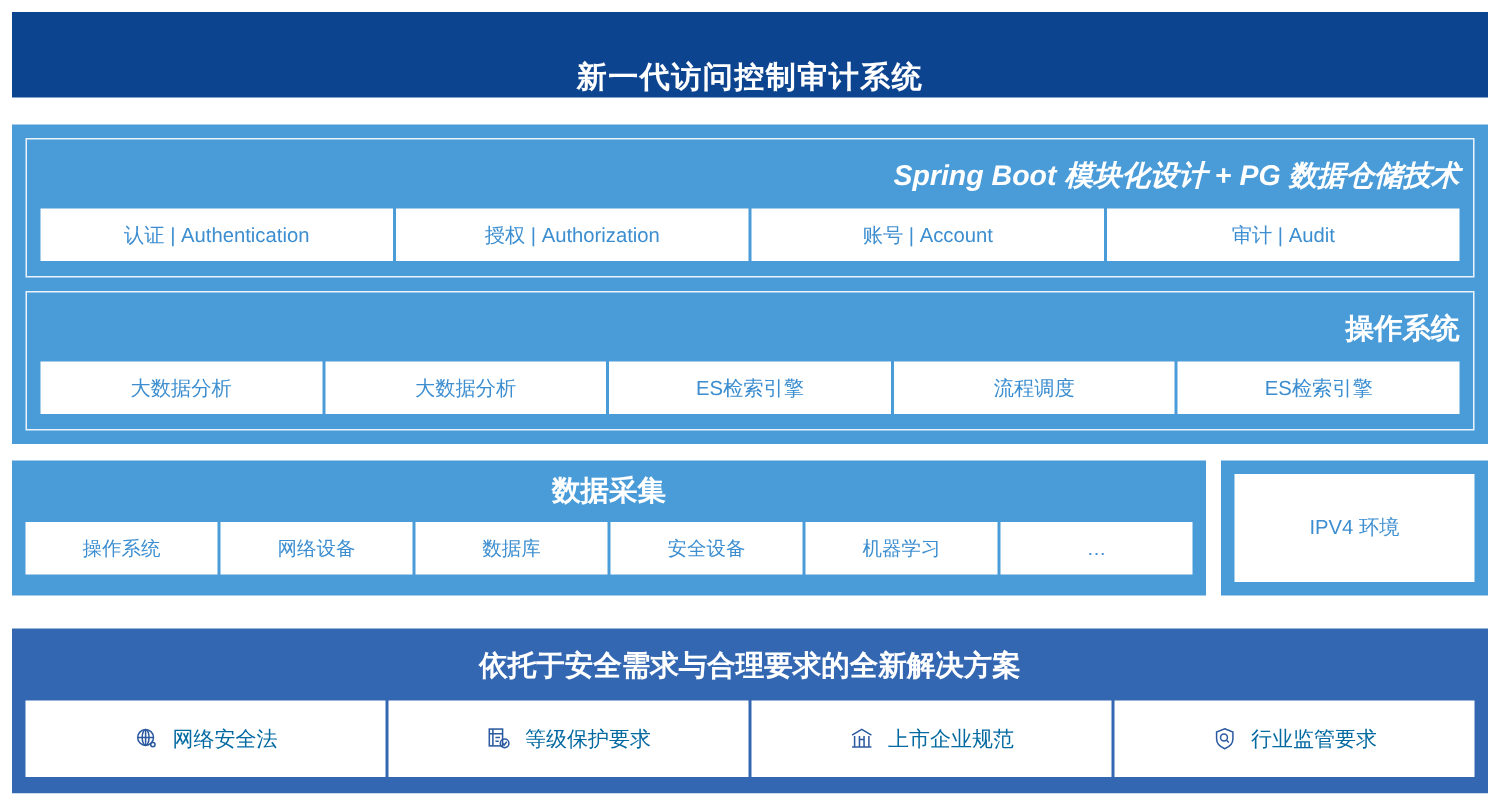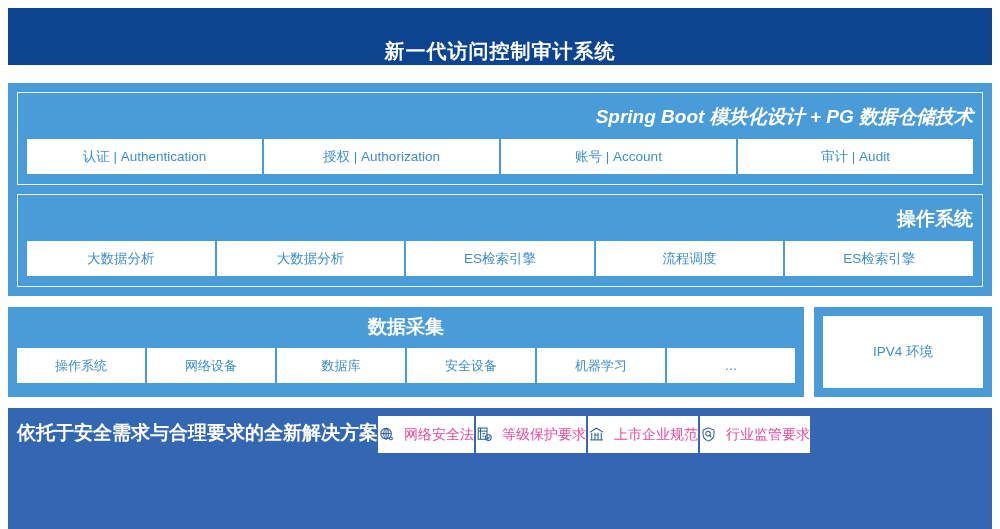--- a/index.html
+++ b/index.html
@@ -85,35 +85,35 @@
     width:178px;
     background:#4a9cd9;
     box-sizing:border-box;
     padding:9px;
     display:flex;flex-direction:column;gap:24px;
   }
   .band-side .chip{height:27px;font-size:13.5px;}
 
   
   .footer{
-    margin-top:11px;
+    margin-top:22px;
     background:#3367b2;
     box-sizing:border-box;
     padding:8px 9px 10px 9px;
-    display:flex;flex-direction:row;
+    display:flex;flex-direction:column;
     flex:1;
   }
   .footer-title{
     color:#ffffff;text-align:center;font-size:19px;font-weight:bold;
     padding:4px 0 10px 0;
   }
   .footer .chip{
-    color:#ec4899;
+    color:#0369a1;
     gap:9px;
-    height:37px;
+    height:51px;
     font-size:14px;
   }
   .ico{
     width:17px;height:17px;
     display:inline-flex;align-items:center;justify-content:center;
     flex:0 0 auto;
   }
   .ico svg{display:block;}
 </style>
 </head>

